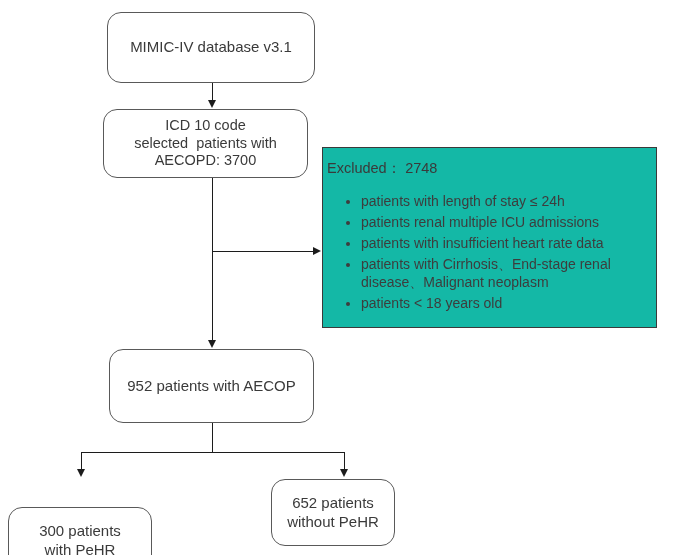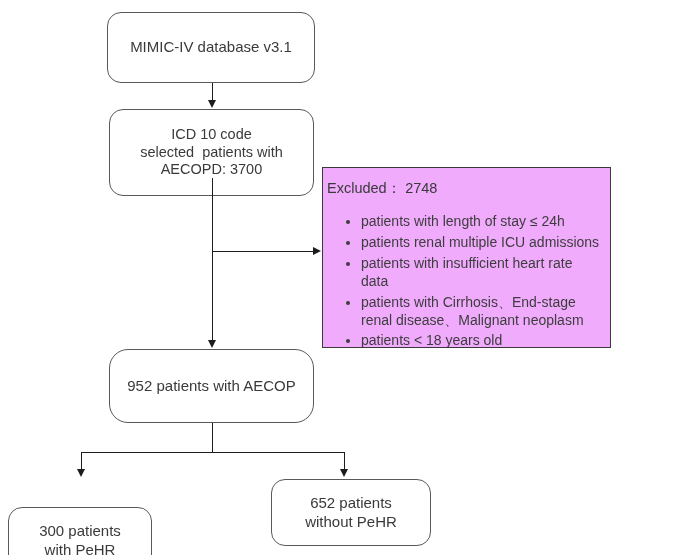--- a/index.html
+++ b/index.html
@@ -24,32 +24,32 @@
     align-items: center;
     justify-content: center;
     text-align: center;
     color: #3a3a3a;
     font-size: 15px;
     line-height: 1.25;
     white-space: pre-wrap;
   }
 
   .box1 { left: 103px; top: 8px;   width: 208px; height: 71px; }
-  .box2 { left: 105px; top: 105px; width: 205px; height: 87px; font-size: 14.5px; line-height: 1.2; }
-  .box3 { left: 105px; top: 345px; width: 205px; height: 74px; border-radius: 19px; }
+  .box2 { left: 99px; top: 105px; width: 205px; height: 69px; font-size: 14.5px; line-height: 1.2; }
+  .box3 { left: 105px; top: 345px; width: 205px; height: 74px; }
   .box4 { left: 4px;   top: 503px; width: 144px; height: 67px; }
-  .box5 { left: 267px; top: 475px; width: 160px; height: 67px; }
+  .box5 { left: 267px; top: 475px; width: 124px; height: 67px; }
 
   
   .exclbox {
     position: absolute;
-    left: 318px; top: 163px;
-    width: 289px; height: 181px;
+    left: 318px; top: 143px;
+    width: 335px; height: 181px;
     border: 1.4px solid #3a3a3a;
-    background: #f0abfc;
+    background: #14b8a6;
     color: #3a3a3a;
   }
   .excl-title {
     margin: 11px 0 0 4px;
     font-size: 14.5px;
     white-space: pre-wrap;
   }
   .excl-list {
     margin: 15px 8px 0 0;
     padding-left: 37px;

